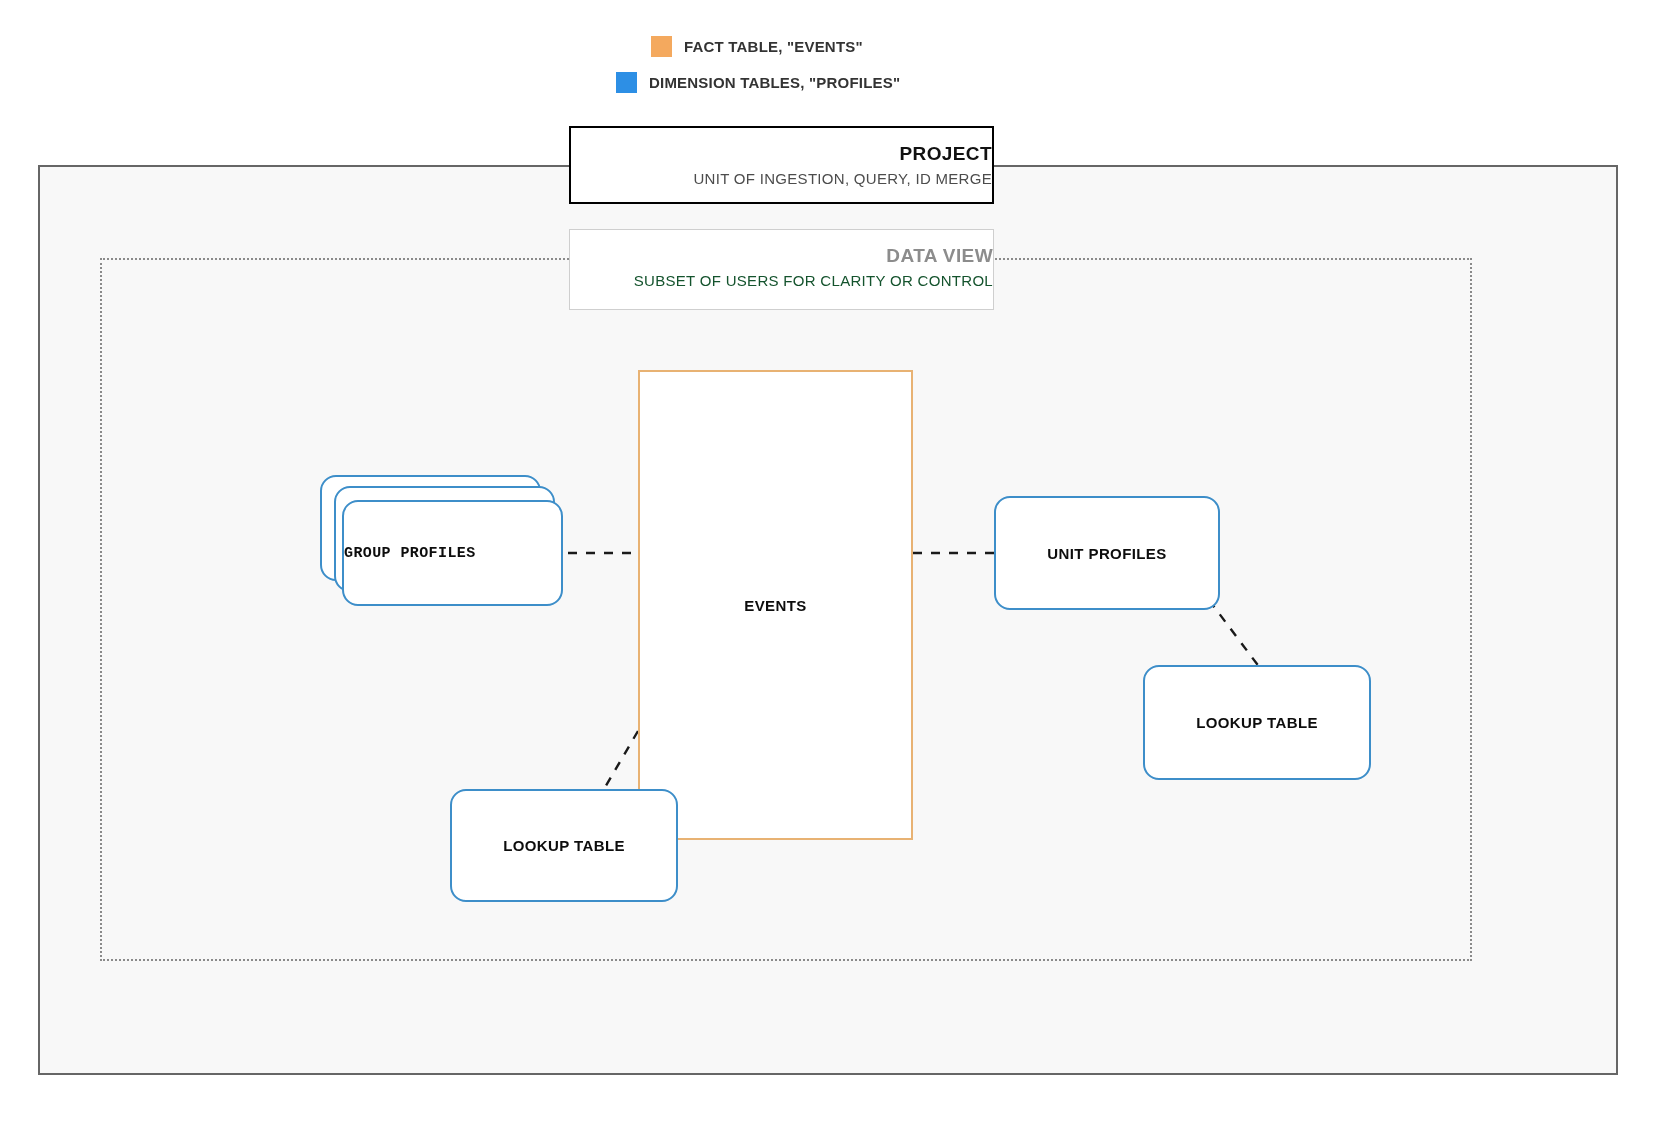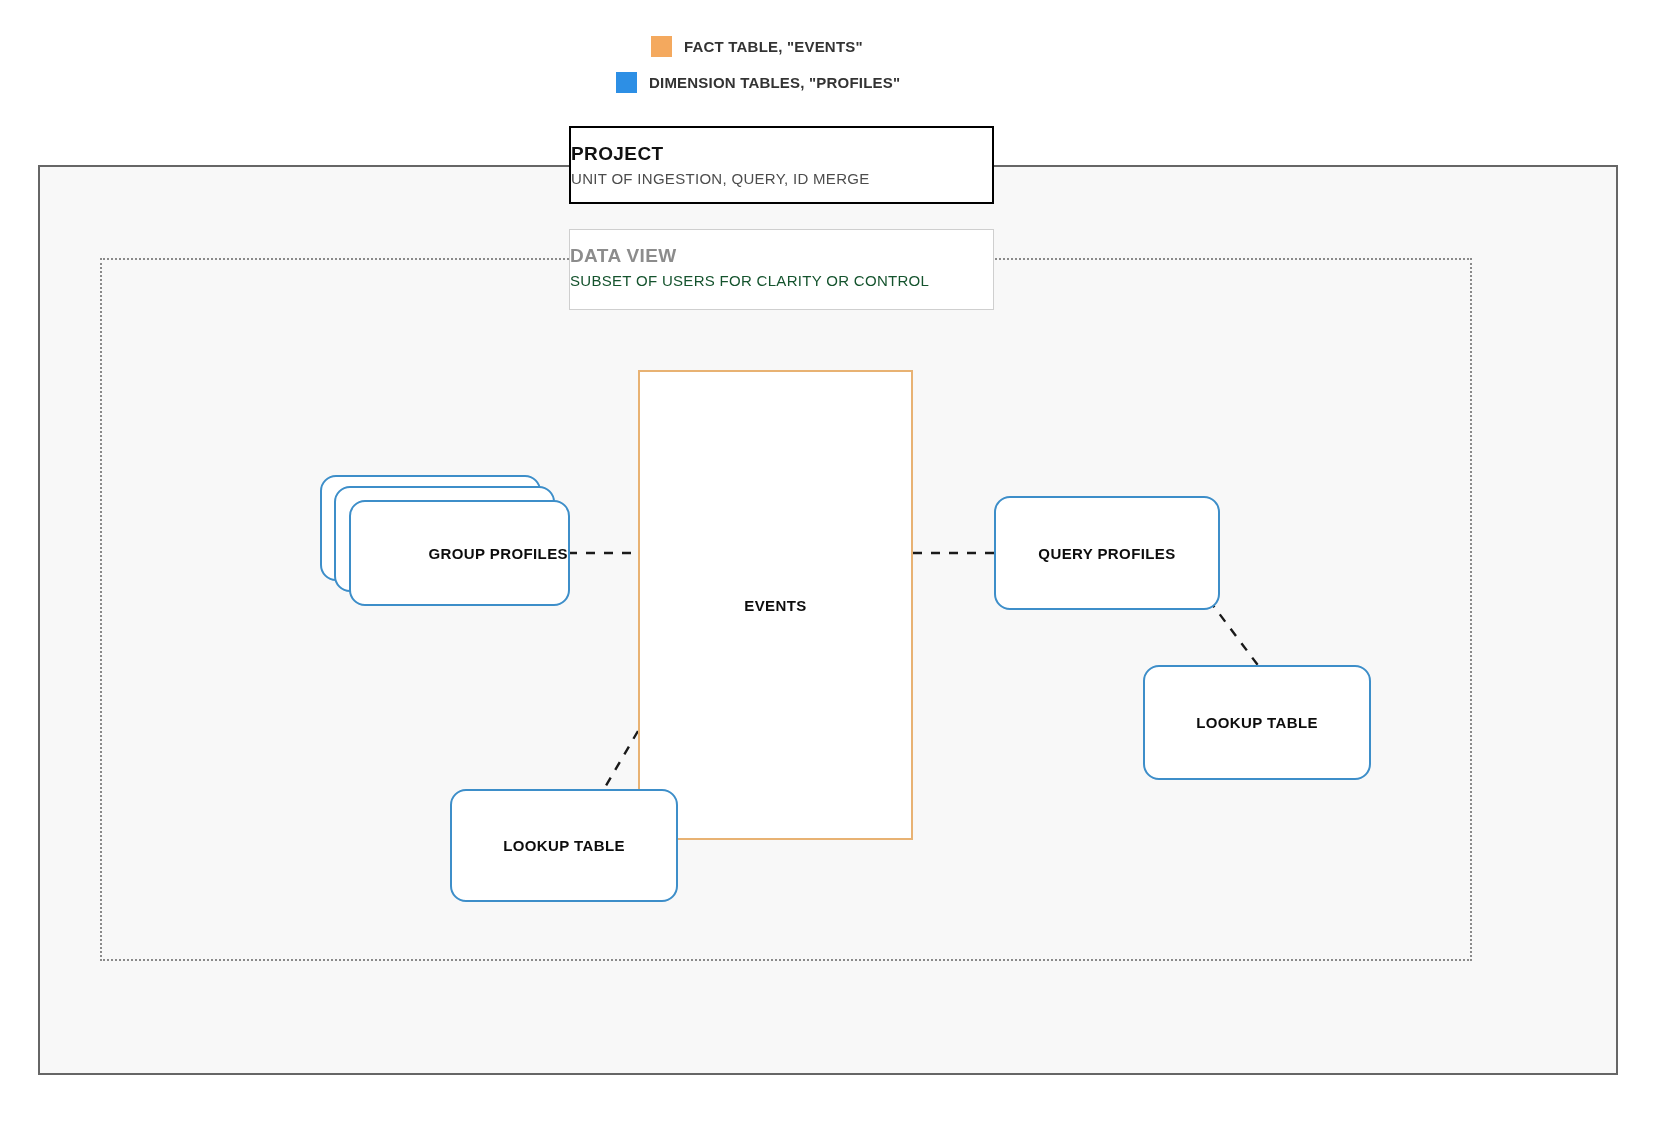--- a/index.html
+++ b/index.html
@@ -73,21 +73,21 @@
     border: 2px dotted #8a8a8a;
     box-sizing: border-box;
     background: transparent;
   }
 
   
   .label-box {
     position: absolute;
     box-sizing: border-box;
     background: #ffffff;
-    text-align: left;
+    text-align: right;
     padding-top: 13px;
   }
   .label-box .lb-title {
     font-size: 19px;
     font-weight: bold;
     letter-spacing: 0.4px;
     line-height: 26px;
   }
   .label-box .lb-sub {
     font-size: 15px;
@@ -181,24 +181,25 @@
     box-sizing: border-box;
     background: #ffffff;
     border: 2px solid #3d8ec9;
     border-radius: 16px;
     width: 221px;
     height: 106px;
   }
   .stack-card.c1 { left: 0px;  top: 0px;  }
   .stack-card.c2 { left: 14px; top: 11px; }
   .stack-card.c3 {
-    left: 29px; top: 25px;
+    left: 22px; top: 25px;
     display: flex;
     align-items: center;
-    justify-content: flex-end;
+    justify-content: flex-start;
+    font-family: Liberation Mono, monospace;
   }
 
   
   .connectors {
     position: absolute;
     left: 0; top: 0;
     width: 1664px;
     height: 1128px;
     pointer-events: none;
   }
@@ -240,21 +241,21 @@
 
   <div class="stack-wrap">
     <div class="stack-card c1"></div>
     <div class="stack-card c2"></div>
     <div class="stack-card c3">
       <span class="node-label">GROUP PROFILES</span>
     </div>
   </div>
 
   <div class="node node-dim node-user-profiles">
-    <span class="node-label">QUERY PROFILES</span>
+    <span class="node-label">UNIT PROFILES</span>
   </div>
 
   <div class="node node-dim node-lookup-right">
     <span class="node-label">LOOKUP TABLE</span>
   </div>
 
   <div class="node node-dim node-lookup-left">
     <span class="node-label">LOOKUP TABLE</span>
   </div>
 

